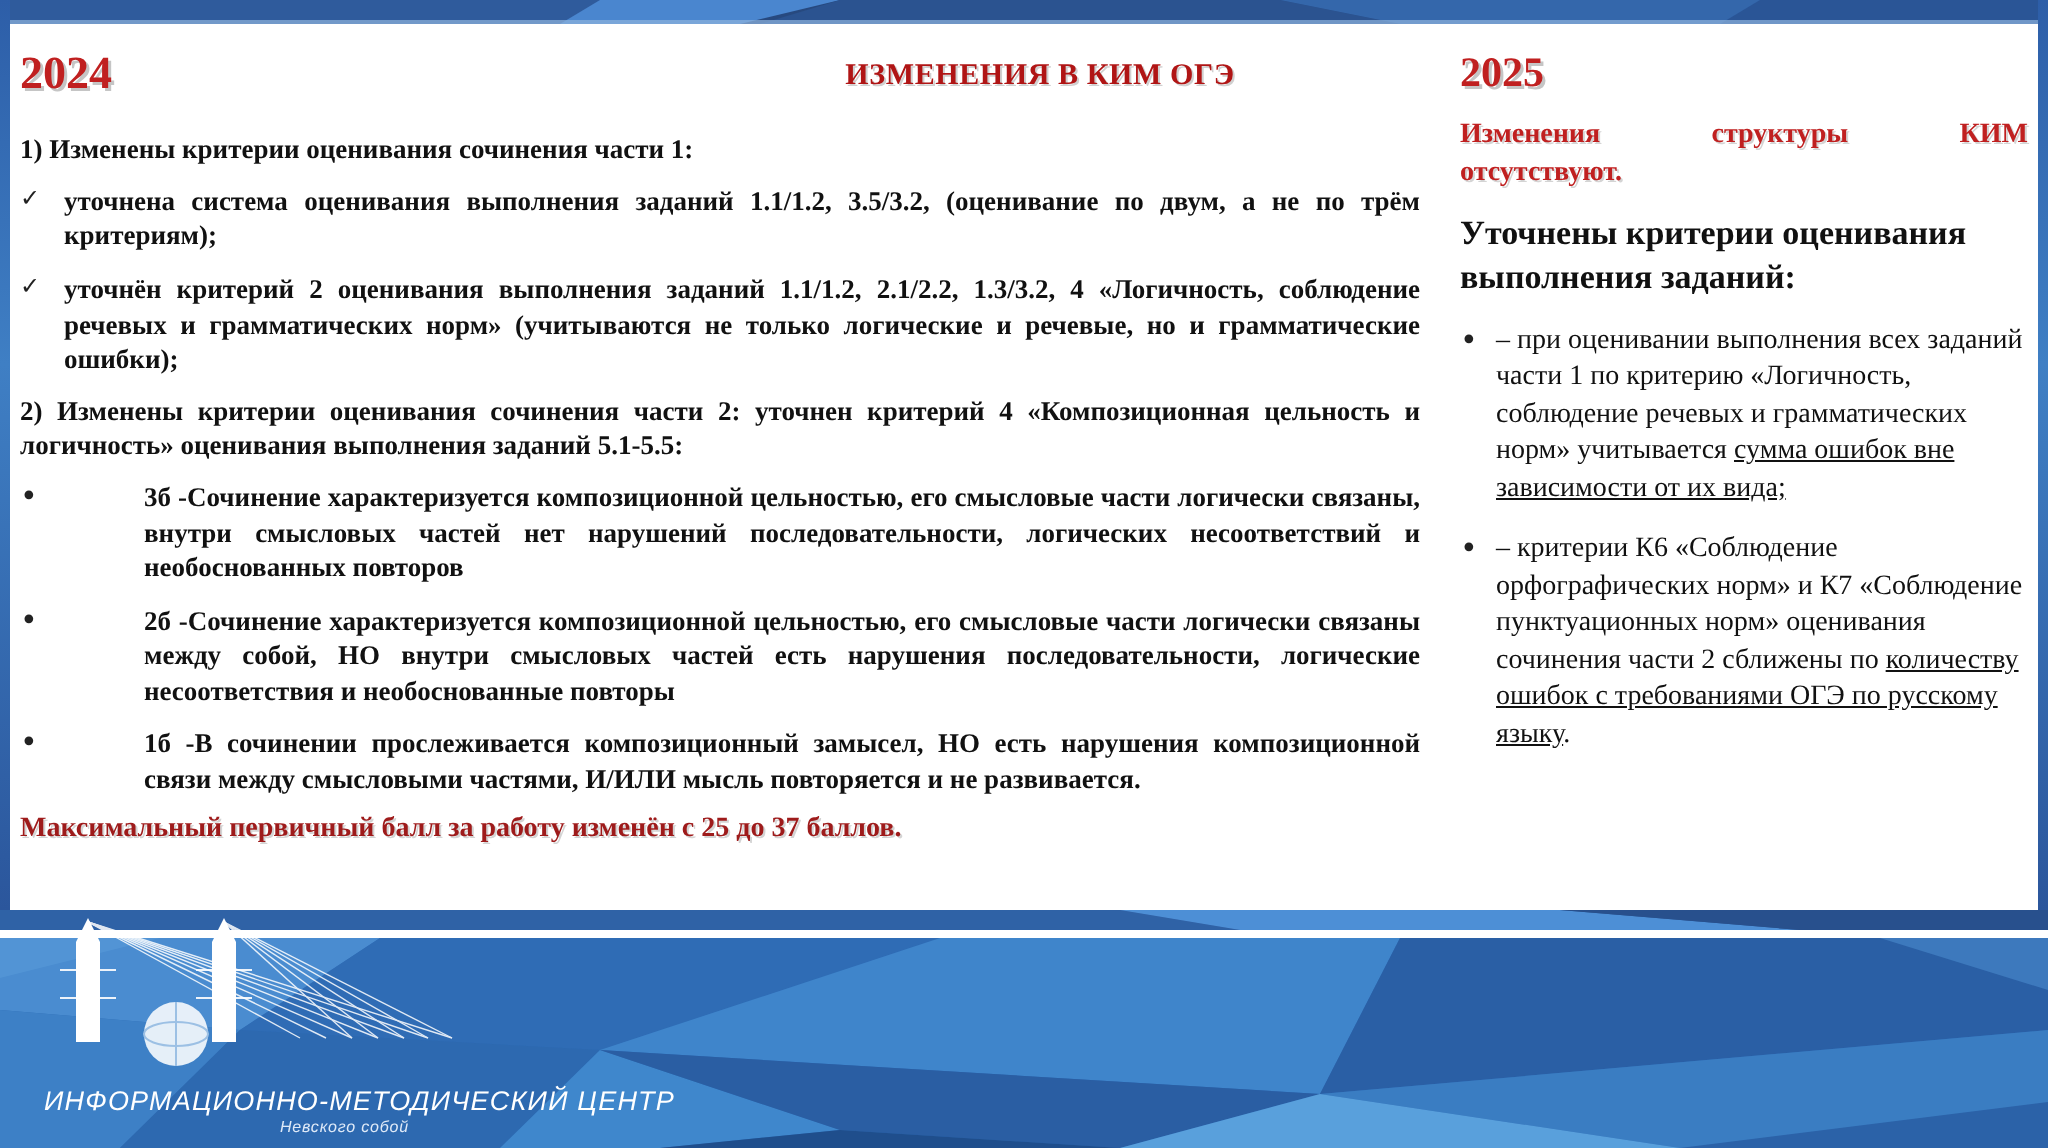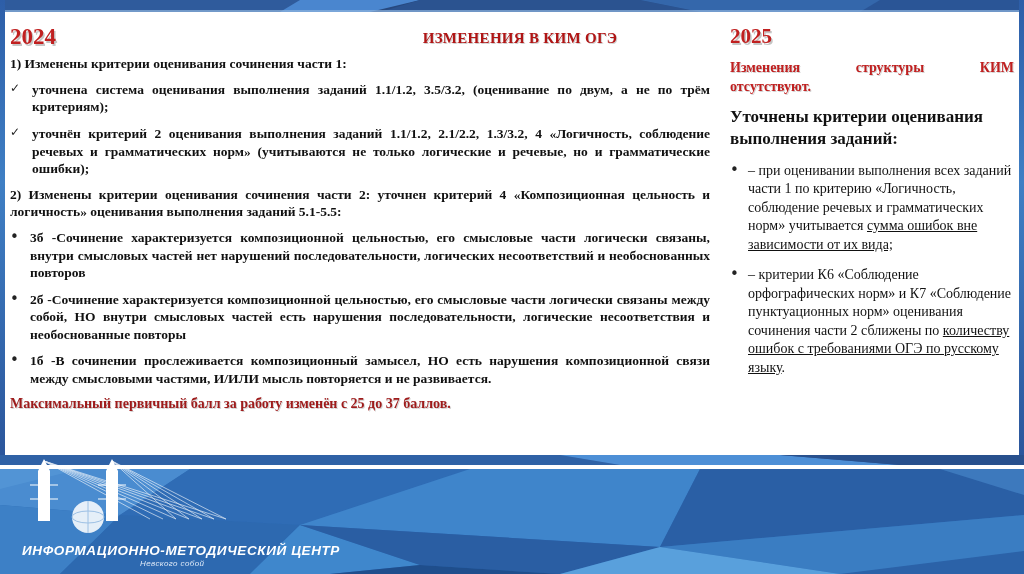--- a/index.html
+++ b/index.html
@@ -27,21 +27,21 @@
   .title{
     position:absolute;left:330px;top:18px;width:380px;
     text-align:center;color:#b01515;font-weight:bold;font-size:15px;
     letter-spacing:.3px;
     text-shadow:1px 1px 0 rgba(150,150,150,.45);
   }
 
   
   .col-left{position:absolute;left:10px;top:12px;width:700px;}
   .year{
-    color:#c02020;font-weight:bold;font-size:23px;margin-bottom:6px;
+    color:#c02020;font-weight:bold;font-size:23px;margin-bottom:17px;
     text-shadow:1.5px 1.5px 0 rgba(140,140,140,.5);
   }
   .p-head{
     font-size:13.5px;font-weight:bold;color:#111;margin:3px 0 8px 0;
     text-align:justify;line-height:1.25;
   }
   .check-item{
     display:flex;align-items:flex-start;margin:0 0 10px 0;
   }
   .check-mark{
@@ -52,21 +52,21 @@
     flex:1;font-size:13.5px;font-weight:bold;color:#111;
     text-align:justify;line-height:1.28;
   }
   .bul-item{display:flex;align-items:flex-start;margin:0 0 9px 0;}
   .bul-dot{
     width:20px;flex:0 0 20px;font-size:15px;line-height:1.1;color:#222;
     font-family:"DejaVu Sans",sans-serif;
   }
   .bul-text{
     flex:1;font-size:13.5px;font-weight:bold;color:#111;
-    text-align:justify;line-height:1.3;
+    text-align:justify;line-height:1.3;margin-left:42px;
   }
   .footnote-red{
     margin-top:9px;color:#9e1b1b;font-weight:bold;font-size:14px;
     text-shadow:1px 1px 0 rgba(160,160,160,.45);
   }
 
   
   .col-right{position:absolute;left:730px;top:12px;width:284px;}
   .year-r{
     color:#c02020;font-weight:bold;font-size:21px;margin-bottom:10px;
@@ -93,21 +93,21 @@
 
   
   .footer{position:absolute;left:0;bottom:0;width:1024px;height:119px;overflow:hidden;}
   .footer svg{display:block;position:absolute;top:0;left:0;}
   .logo{
     position:absolute;left:22px;bottom:6px;z-index:6;
     display:flex;flex-direction:column;align-items:flex-start;
   }
   .logo-mark{position:absolute;left:34px;bottom:28px;z-index:5;}
   .logo-line{
-    position:relative;z-index:7;color:#ffffff;font-weight:bold;
+    position:relative;z-index:7;color:#ffffff;font-weight:normal;
     font-family:"Liberation Sans",sans-serif;
     font-size:13.5px;font-style:italic;letter-spacing:.6px;white-space:nowrap;
   }
   .logo-sub{
     position:relative;z-index:7;color:#dfeaf8;font-style:italic;
     font-family:"Liberation Sans",sans-serif;
     font-size:8px;letter-spacing:.4px;margin-left:118px;margin-top:1px;
   }
 </style>
 </head>

